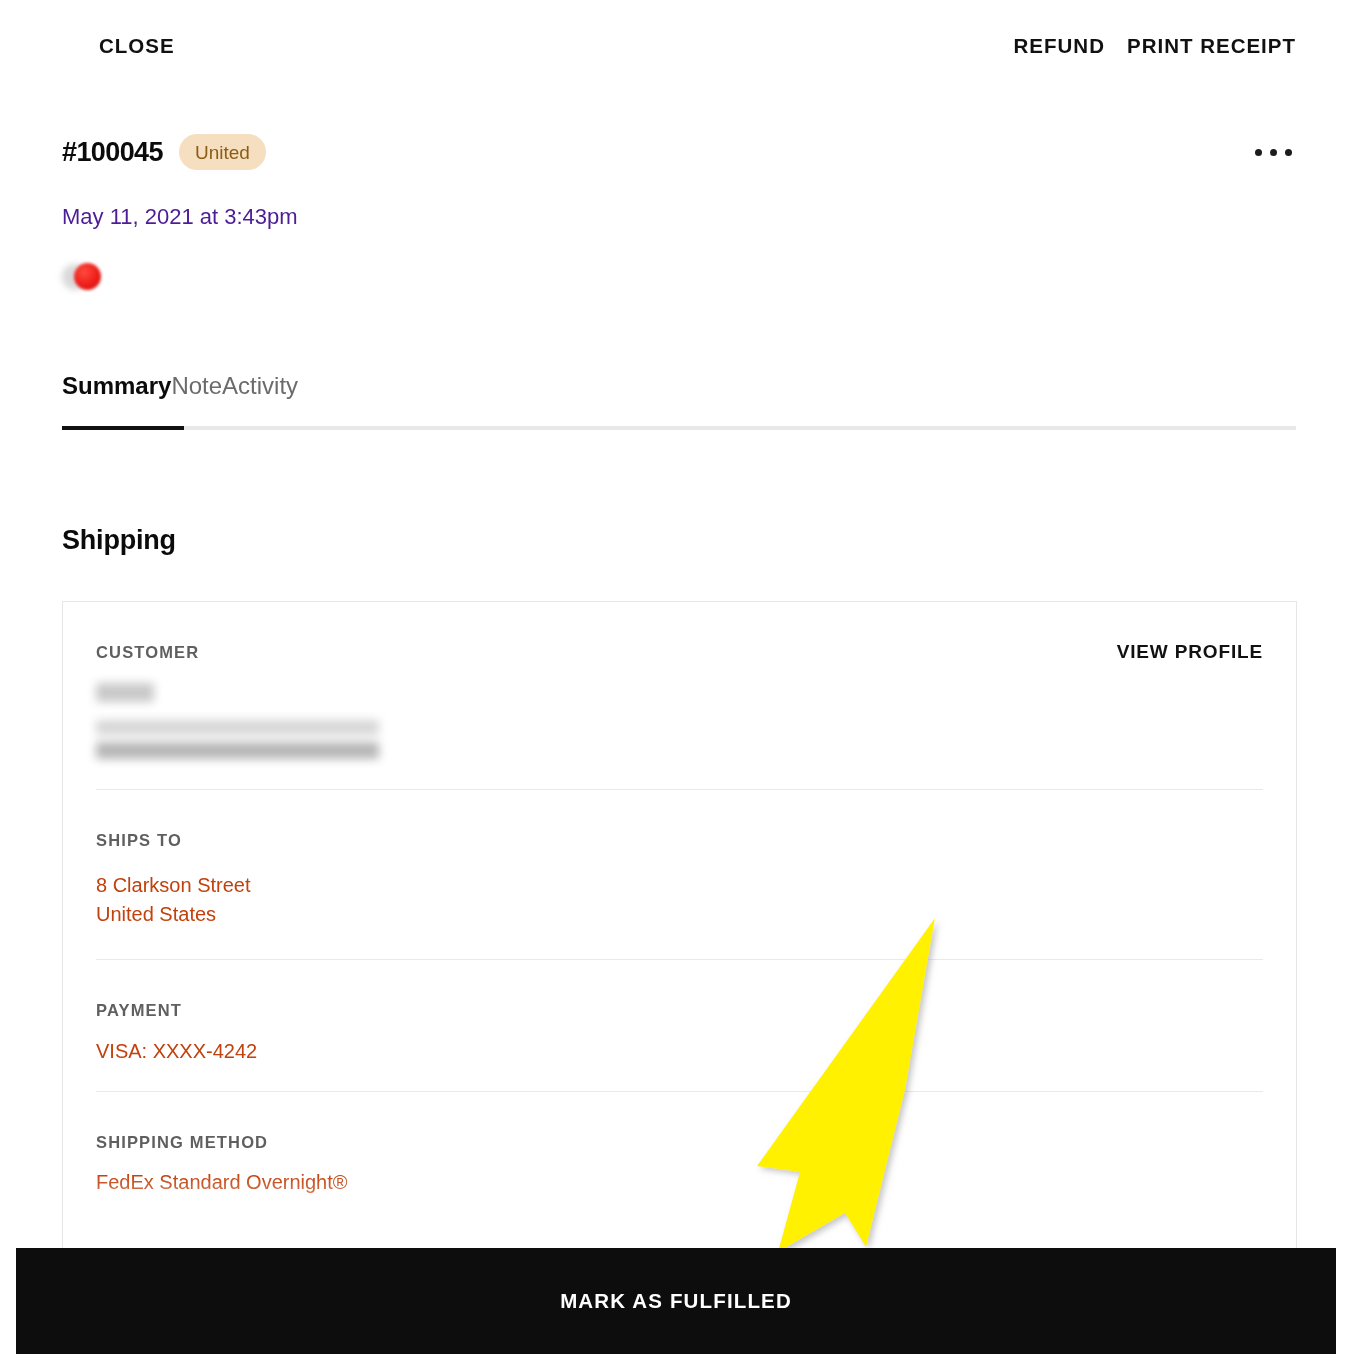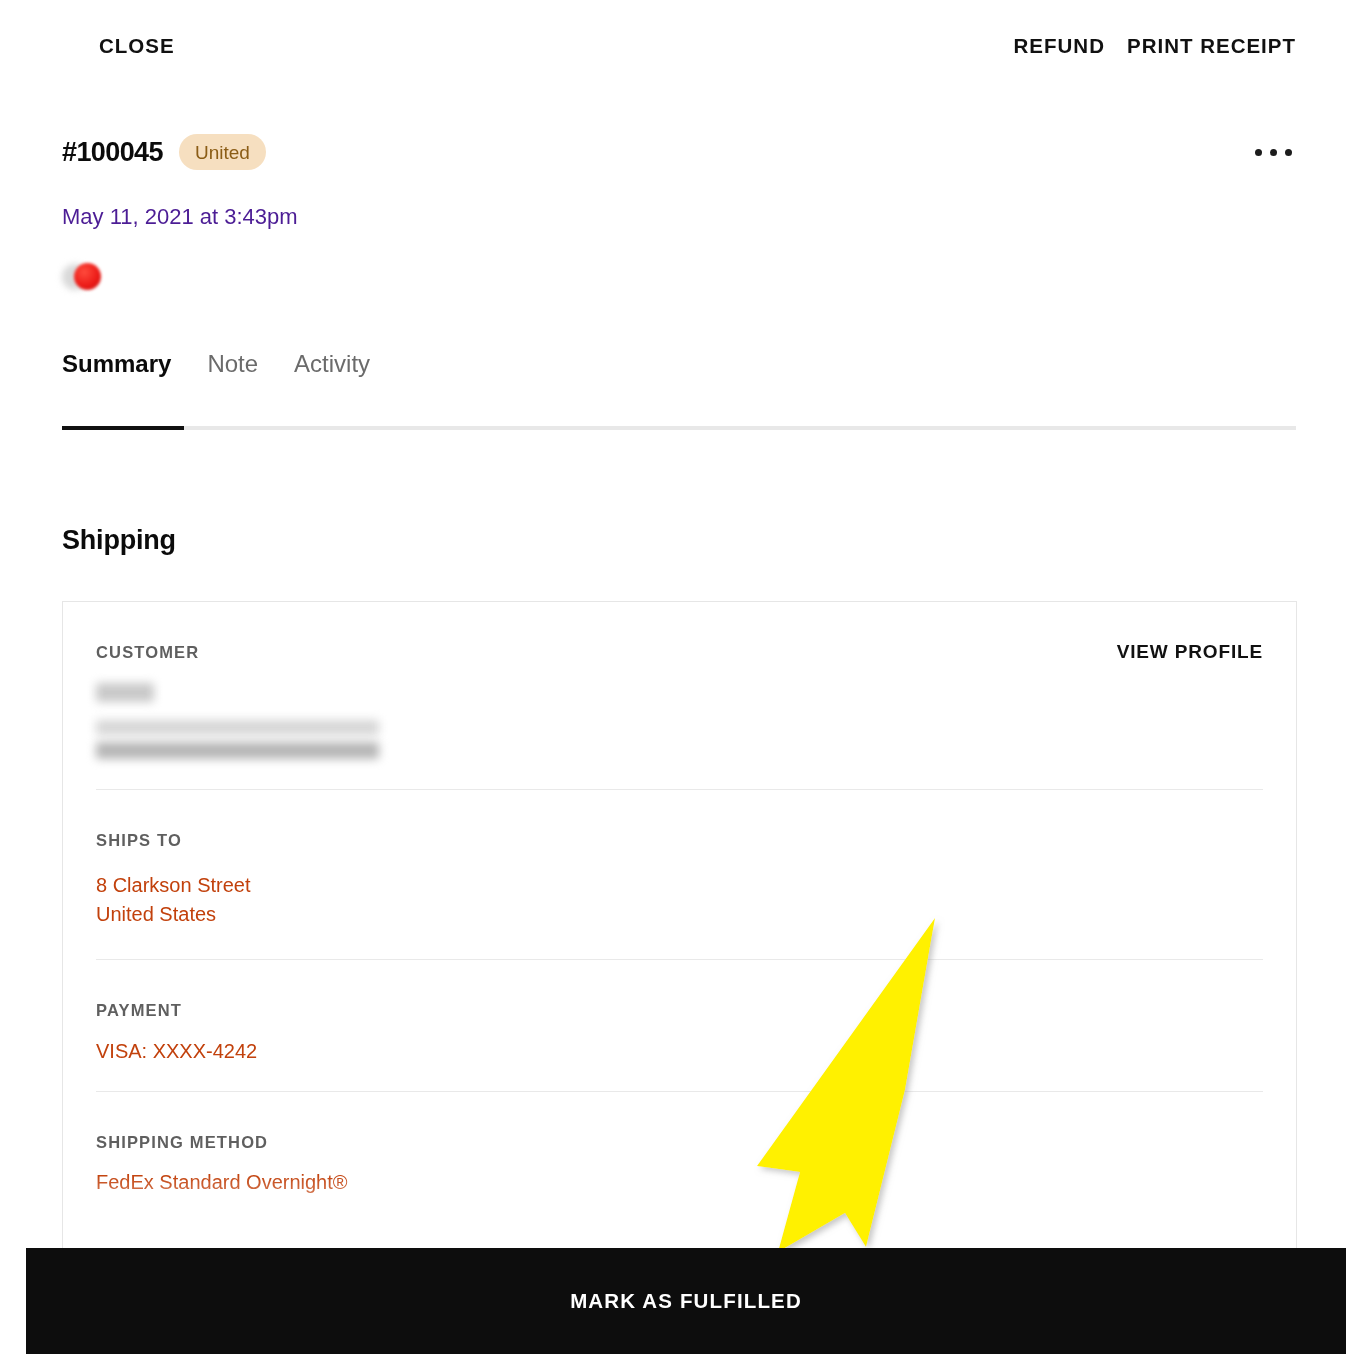--- a/index.html
+++ b/index.html
@@ -133,22 +133,21 @@
 
   
   .tabs-wrap {
     position: absolute;
     top: 352px; left: 0;
     width: 1352px;
     padding: 0 56px 0 62px;
   }
   .tabs {
     display: flex;
-    align-items: flex-start;
-    gap: 36px;
+    align-items: flex-end;
     height: 48px;
   }
   .tab {
     font-size: 24px;
     color: #6b6b6b;
     cursor: pointer;
     line-height: 1;
     padding-bottom: 2px;
     background: none;
     border: none;
@@ -266,21 +265,21 @@
     position: absolute;
     top: 0; left: 0;
     width: 1352px;
     height: 1370px;
     pointer-events: none;
   }
 
   
   .cta-bar {
     position: absolute;
-    left: 26px;
+    left: 16px;
     bottom: 16px;
     width: 1320px;
     height: 106px;
     background: #0d0d0d;
     display: flex;
     align-items: center;
     justify-content: center;
     cursor: pointer;
     border: none;
   }

